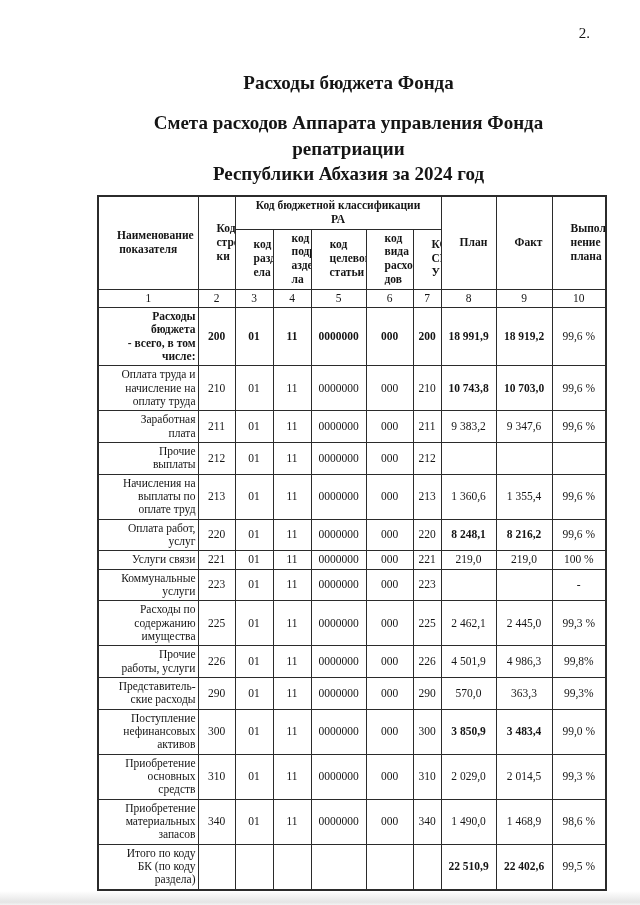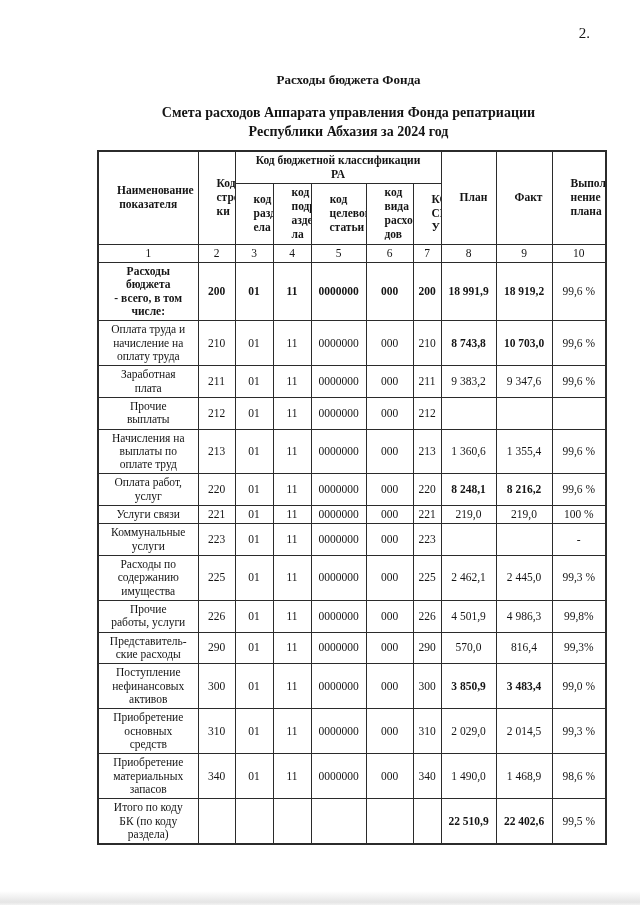--- a/index.html
+++ b/index.html
@@ -22,27 +22,27 @@
   }
   .content { padding: 58px 47px 0 104px; }
   .para {
     font-size: 14.5px;
     line-height: 1.5;
     text-align: justify;
     margin: 0;
   }
   .para.indent { text-indent: 38px; }
   .heading {
-    font-size: 13px;
+    font-size: 19px;
     font-weight: bold;
     text-align: center;
     margin: 14px 0 10px 0;
   }
   .table-title {
-    font-size: 14px;
+    font-size: 19px;
     font-weight: bold;
     text-align: center;
     white-space: pre-line;
     line-height: 1.35;
     margin: 16px 0 8px 0;
   }
   .table-wrap { margin-left: -7px; }
   table.budget {
     border-collapse: collapse;
     table-layout: fixed;
@@ -71,21 +71,21 @@
     padding: 0 1px 1px 1px;
     font-weight: normal;
   }
   table.budget td {
     font-size: 11.5px;
     vertical-align: middle;
     line-height: 1.16;
     padding: 2px 2px;
   }
   td.name {
-    text-align: center;
+    text-align: right;
     white-space: pre-line;
     padding-left: 4px;
     padding-right: 2px;
   }
   td.num { text-align: center; }
   .b { font-weight: bold; }
   .scan-smudge {
     position: absolute;
     left: 0; right: 0; bottom: 0;
     height: 14px;
@@ -186,21 +186,21 @@
             <tr>
               <td class="name">Оплата труда и
 начисление на
 оплату труда</td>
               <td class="num">210</td>
               <td class="num">01</td>
               <td class="num">11</td>
               <td class="num">0000000</td>
               <td class="num">000</td>
               <td class="num">210</td>
-              <td class="num b">8 743,8</td>
+              <td class="num b">10 743,8</td>
               <td class="num b">10 703,0</td>
               <td class="num">99,6 %</td>
             </tr>
             <tr>
               <td class="name">Заработная
 плата</td>
               <td class="num">211</td>
               <td class="num">01</td>
               <td class="num">11</td>
               <td class="num">0000000</td>
@@ -305,21 +305,21 @@
             <tr>
               <td class="name">Представитель-
 ские расходы</td>
               <td class="num">290</td>
               <td class="num">01</td>
               <td class="num">11</td>
               <td class="num">0000000</td>
               <td class="num">000</td>
               <td class="num">290</td>
               <td class="num">570,0</td>
-              <td class="num">816,4</td>
+              <td class="num">363,3</td>
               <td class="num">99,3%</td>
             </tr>
             <tr>
               <td class="name">Поступление
 нефинансовых
 активов</td>
               <td class="num">300</td>
               <td class="num">01</td>
               <td class="num">11</td>
               <td class="num">0000000</td>

